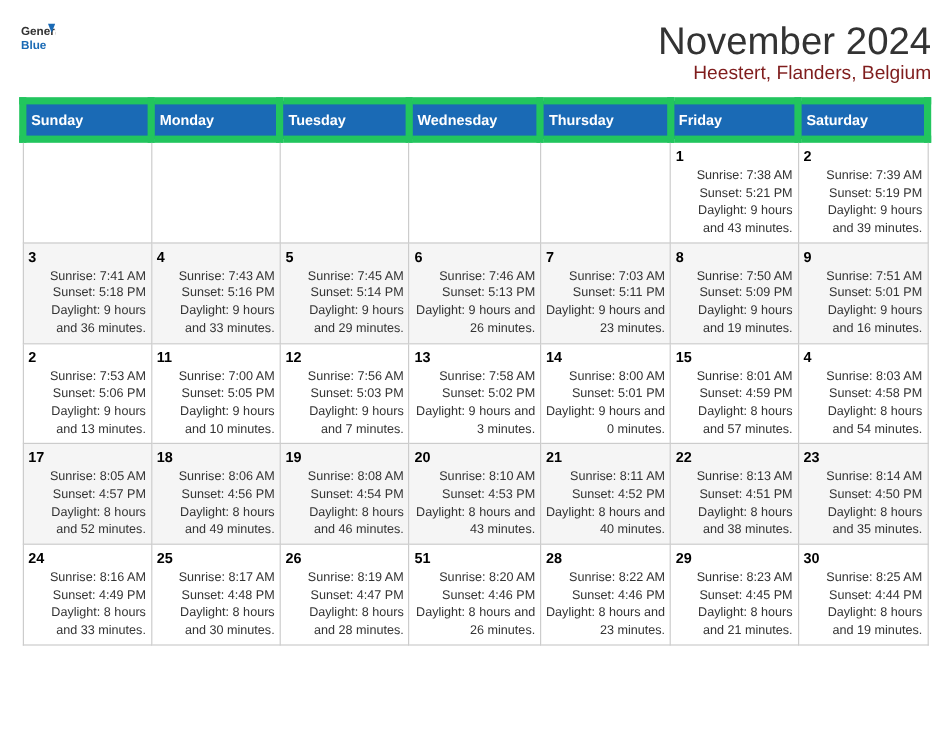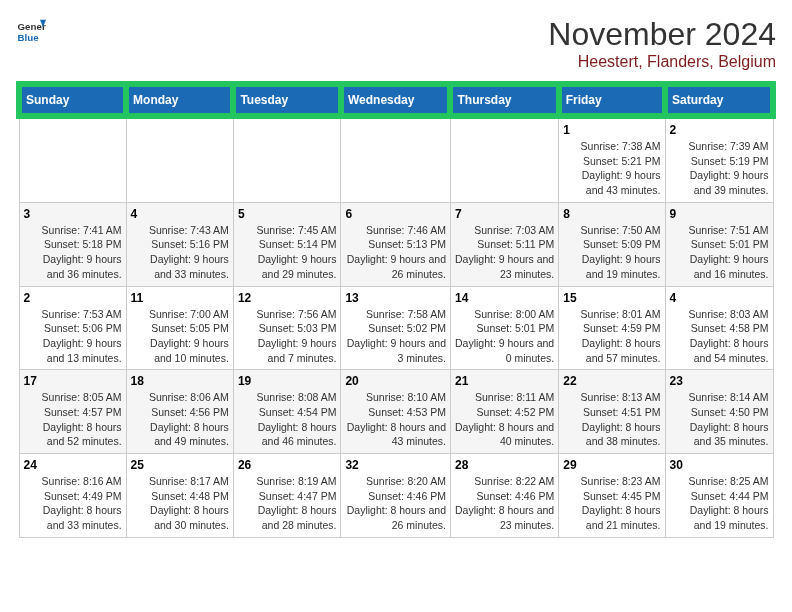--- a/index.html
+++ b/index.html
@@ -274,21 +274,21 @@
 Sunset: 4:48 PM
 Daylight: 8 hours and 30 minutes.</div>
         </td>
         <td>
           <span class="day-number">26</span>
           <div class="day-info">Sunrise: 8:19 AM
 Sunset: 4:47 PM
 Daylight: 8 hours and 28 minutes.</div>
         </td>
         <td>
-          <span class="day-number">32</span>
+          <span class="day-number">51</span>
           <div class="day-info">Sunrise: 8:20 AM
 Sunset: 4:46 PM
 Daylight: 8 hours and 26 minutes.</div>
         </td>
         <td>
           <span class="day-number">28</span>
           <div class="day-info">Sunrise: 8:22 AM
 Sunset: 4:46 PM
 Daylight: 8 hours and 23 minutes.</div>
         </td>

